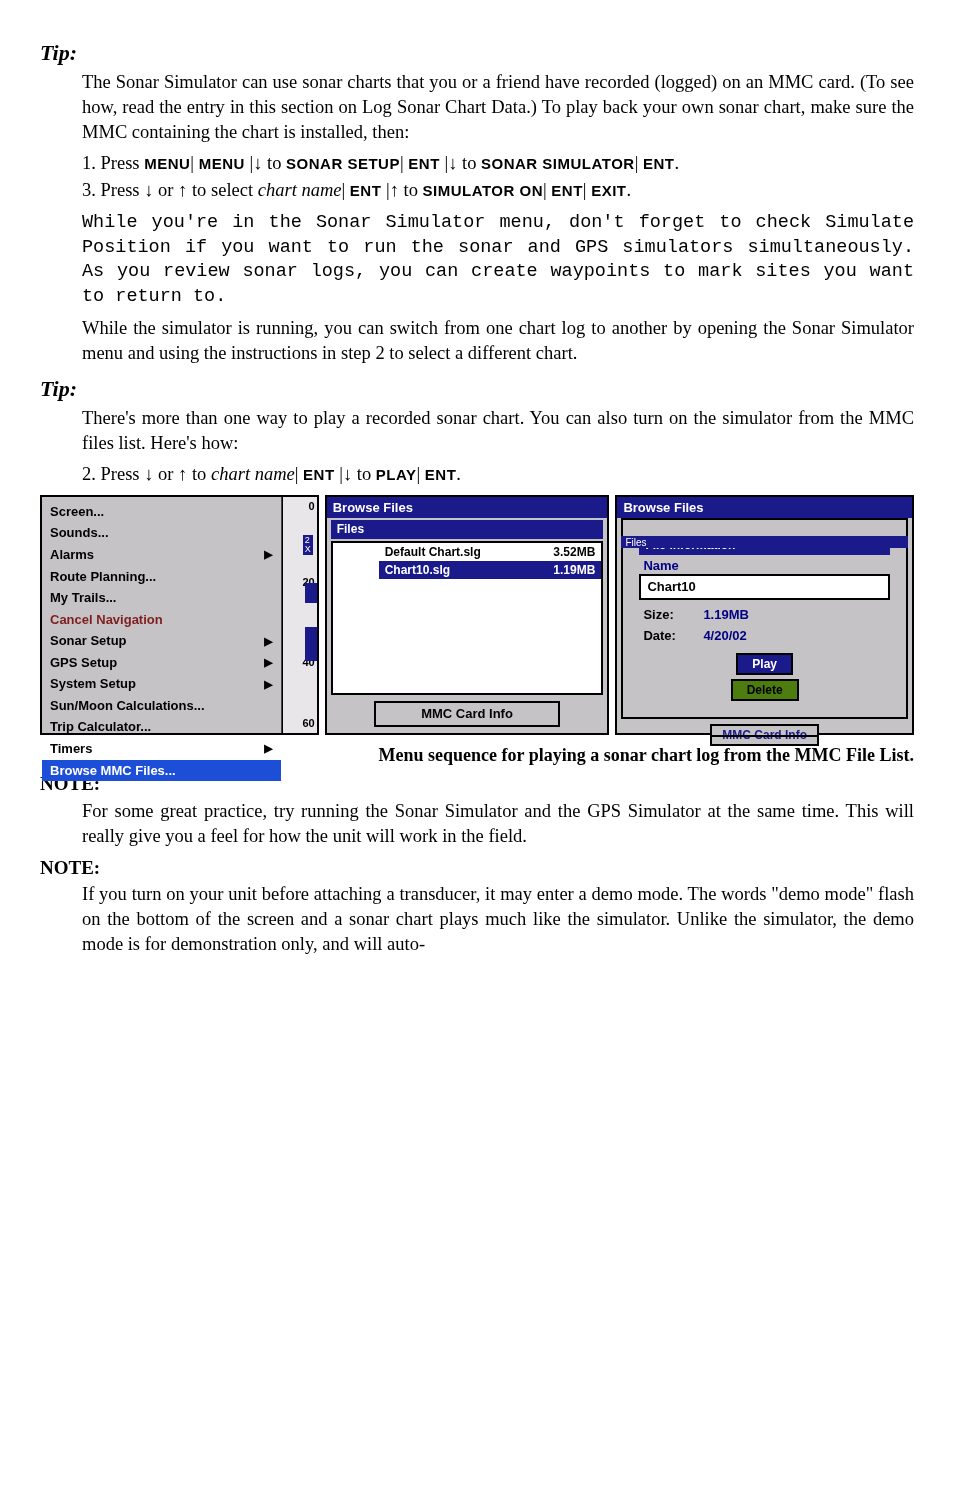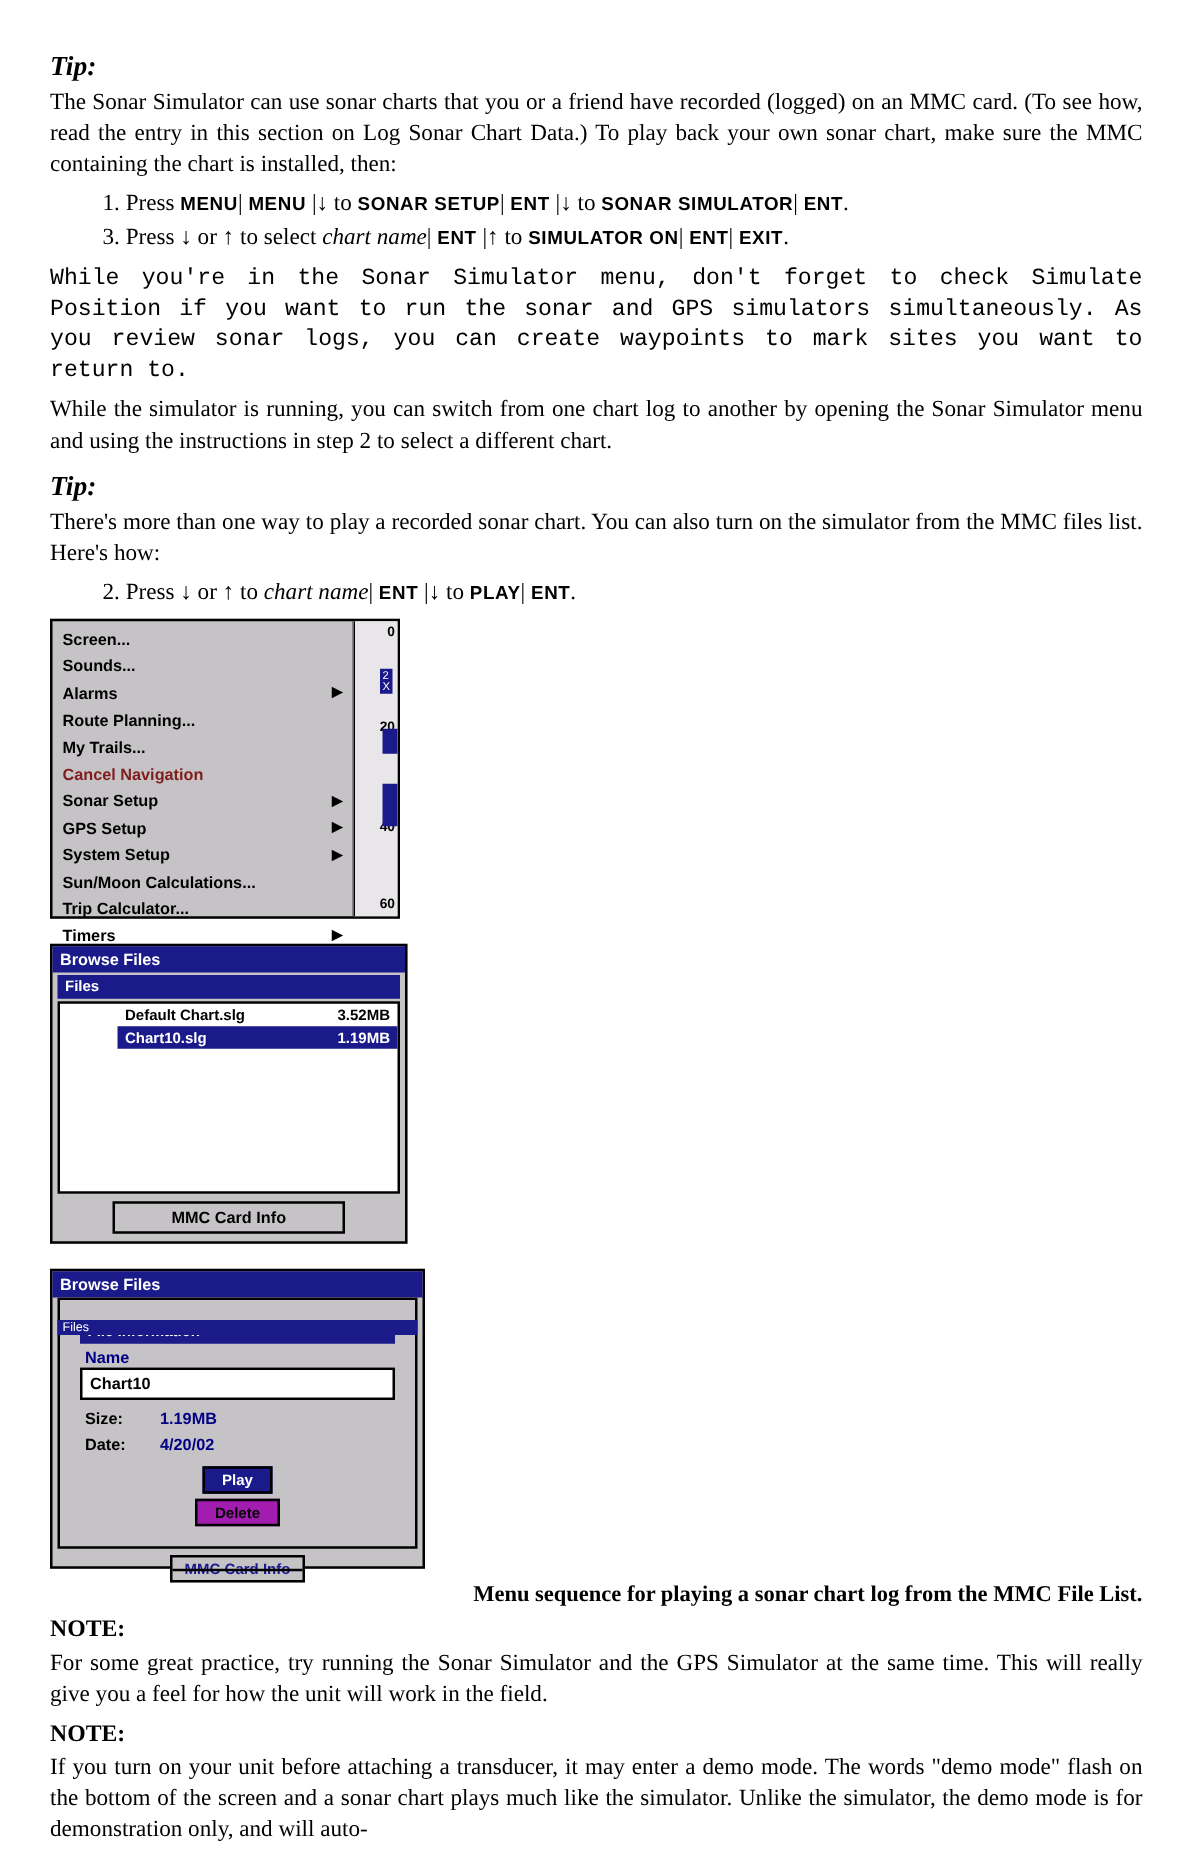--- a/index.html
+++ b/index.html
@@ -18,20 +18,21 @@
     font-weight: bold;
     font-size: 22px;
     margin: 8px 0 2px 0;
   }
   .note-heading {
     font-weight: bold;
     font-size: 19px;
     margin: 4px 0 2px 0;
   }
   .indented {
+    margin-left: 42px;
     text-align: justify;
   }
   .indented p {
     margin: 0 0 6px 0;
   }
   .steps {
     margin-left: 42px;
   }
   .steps p {
     margin: 2px 0;
@@ -45,22 +46,21 @@
   .figure-caption {
     text-align: right;
     font-weight: bold;
     font-size: 18px;
     margin: 8px 0 4px 0;
   }
   .screenshots {
     display: flex;
     justify-content: space-between;
     margin: 8px 0;
-    gap: 20px;
-    flex-direction: column;
+    gap: 6px;
   }
   .panel {
     border: 2px solid #000;
     background: #c6c3c6;
     font-family: Arial, Helvetica, sans-serif;
     font-size: 13px;
     position: relative;
     box-sizing: border-box;
   }
   .menu-panel {
@@ -196,21 +196,21 @@
   .info-row .val { color: #000084; }
   .info-btns {
     display: flex;
     flex-direction: column;
     align-items: center;
     gap: 4px;
     margin-top: 6px;
   }
   .small-btn {
     border: 2px solid #000;
-    background: #a21caf;
+    background: #4d7c0f;
     font-weight: bold;
     padding: 1px 14px;
     font-size: 12px;
   }
   .small-btn.selected {
     background: #1a1a8a;
     color: #fff;
   }
   .strikebox {
     position: absolute;

